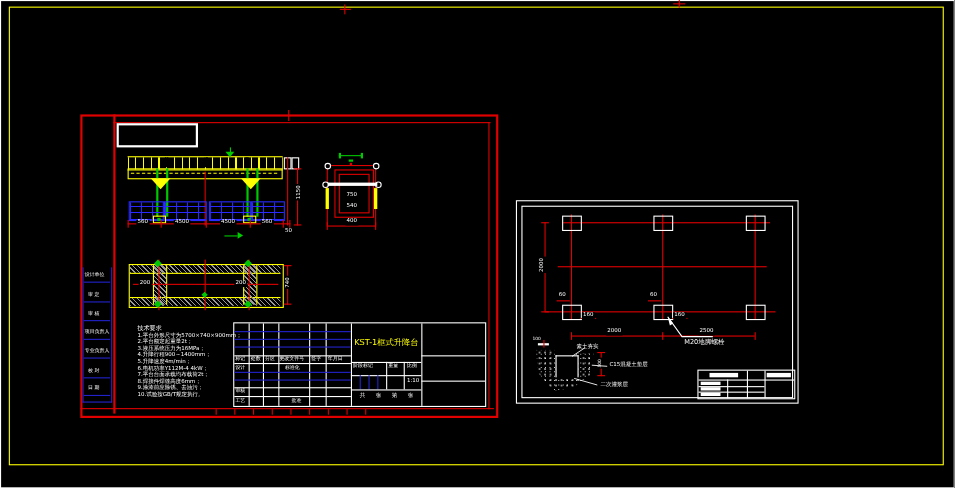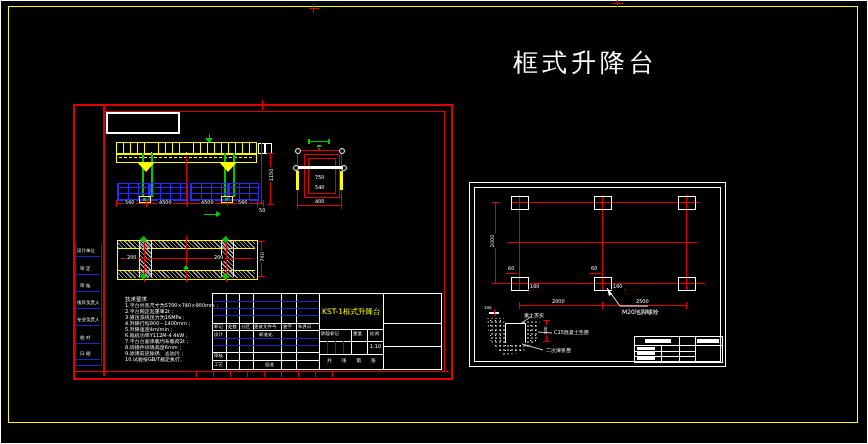--- a/index.html
+++ b/index.html
@@ -43,21 +43,20 @@
 
   <div class="grp">
     <div class="a r" style="left:309px;top:8px;width:10px;height:1px;"></div>
     <div class="a r" style="left:313px;top:4px;width:1px;height:9px;"></div>
   </div>
   <div class="grp">
     <div class="a r" style="left:612px;top:3px;width:11px;height:1px;"></div>
     <div class="a r" style="left:617px;top:0;width:1px;height:7px;"></div>
   </div>
 
-  <div class="a" style="left:513px;top:46px;color:#fff;font-size:25px;letter-spacing:4px;font-weight:400;">框式升降台</div>
 
   <div class="grp">
 
     <div class="a br" style="left:73px;top:104px;width:376px;height:272px;border-width:2px;"></div>
     <div class="a r" style="left:103px;top:104px;width:2px;height:272px;"></div>
     <div class="a r" style="left:103px;top:111px;width:343px;height:1px;"></div>
     <div class="a r" style="left:444px;top:111px;width:1px;height:261px;"></div>
     <div class="a r" style="left:73px;top:371px;width:376px;height:1px;"></div>
     <div class="a r" style="left:262px;top:100px;width:1px;height:10px;"></div>
 

